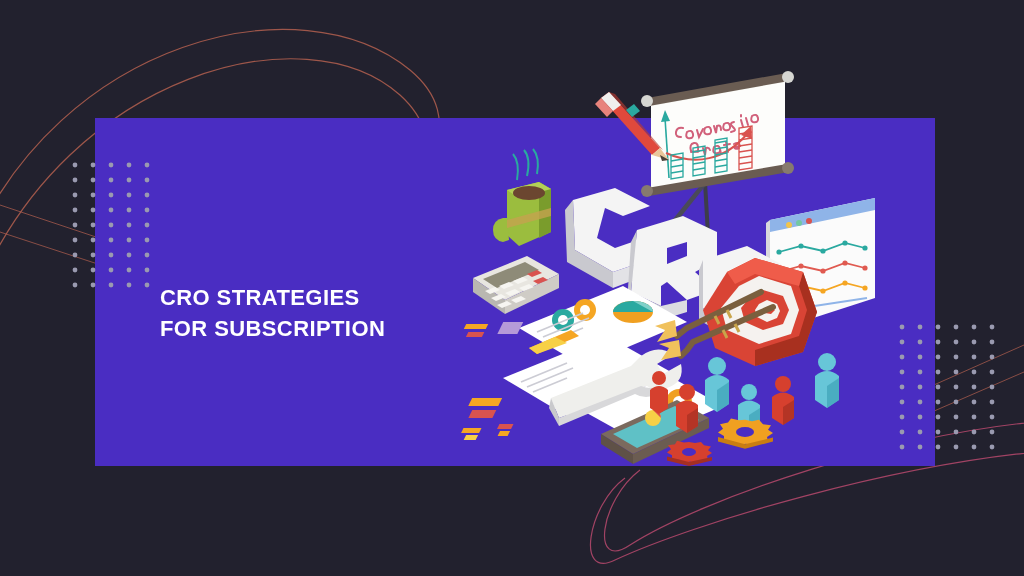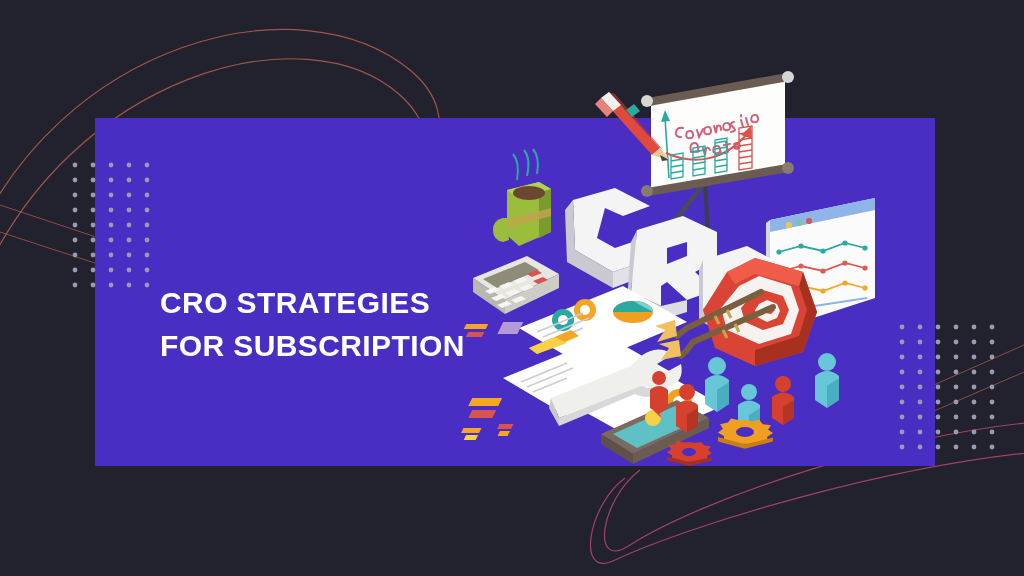--- a/index.html
+++ b/index.html
@@ -24,21 +24,21 @@
   }
 
   
   .dots { position:absolute; }
 
   
   .headline {
     position:absolute;
     left:160px; top:282px;
     color:#ffffff;
-    font-size:30px;
+    font-size:22px;
     font-weight:bold;
     letter-spacing:0.4px;
     line-height:1.42;
     text-transform:uppercase;
     white-space:pre-line;
     z-index:6;
   }
 
   
   .illus { position:absolute; left:455px; top:60px; width:470px; height:420px; z-index:5; }

